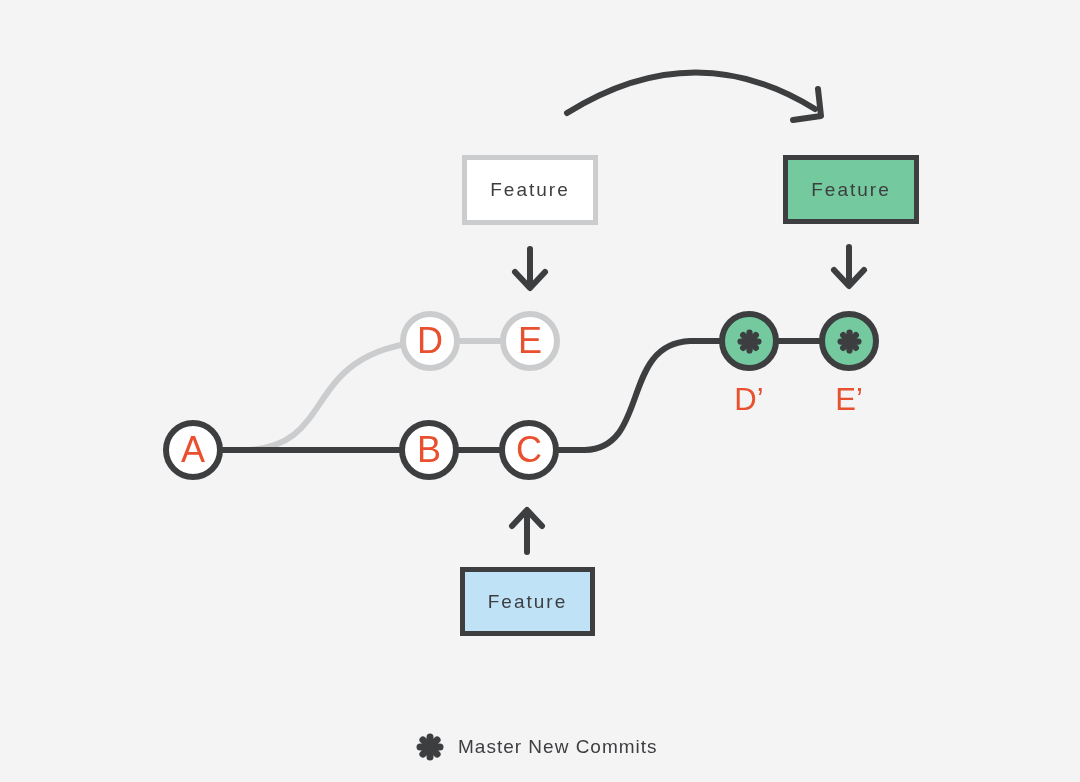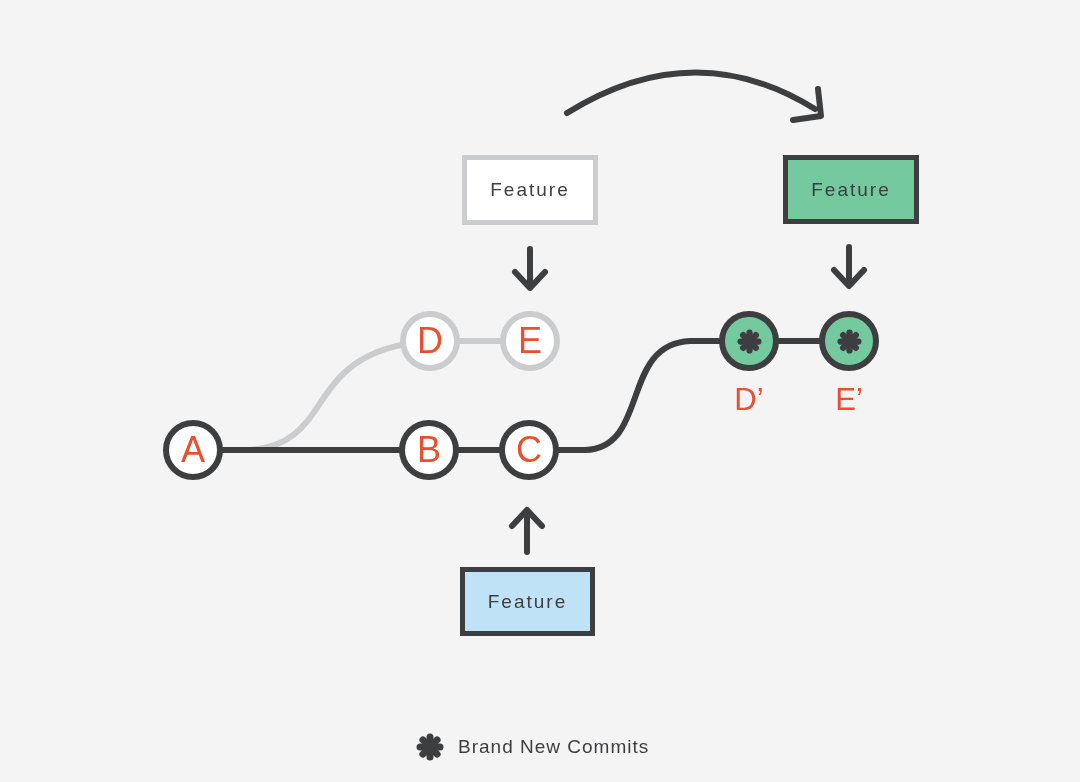--- a/index.html
+++ b/index.html
@@ -106,16 +106,16 @@
 
   <div class="legend">
     <svg class="asterisk" width="28" height="28" viewBox="-14 -14 28 28">
       <g stroke="#3d3e40" stroke-width="7" stroke-linecap="round">
         <line x1="0" y1="-10" x2="0" y2="10"></line>
           <line x1="-10" y1="0" x2="10" y2="0"></line>
         <line x1="-7.1" y1="-7.1" x2="7.1" y2="7.1"></line>
           <line x1="-7.1" y1="7.1" x2="7.1" y2="-7.1"></line>
       </g>
     </svg>
-    <span class="legend-text">Brand New Commits</span>
+    <span class="legend-text">Master New Commits</span>
   </div>
 
 </div>
 
 </body></html>

